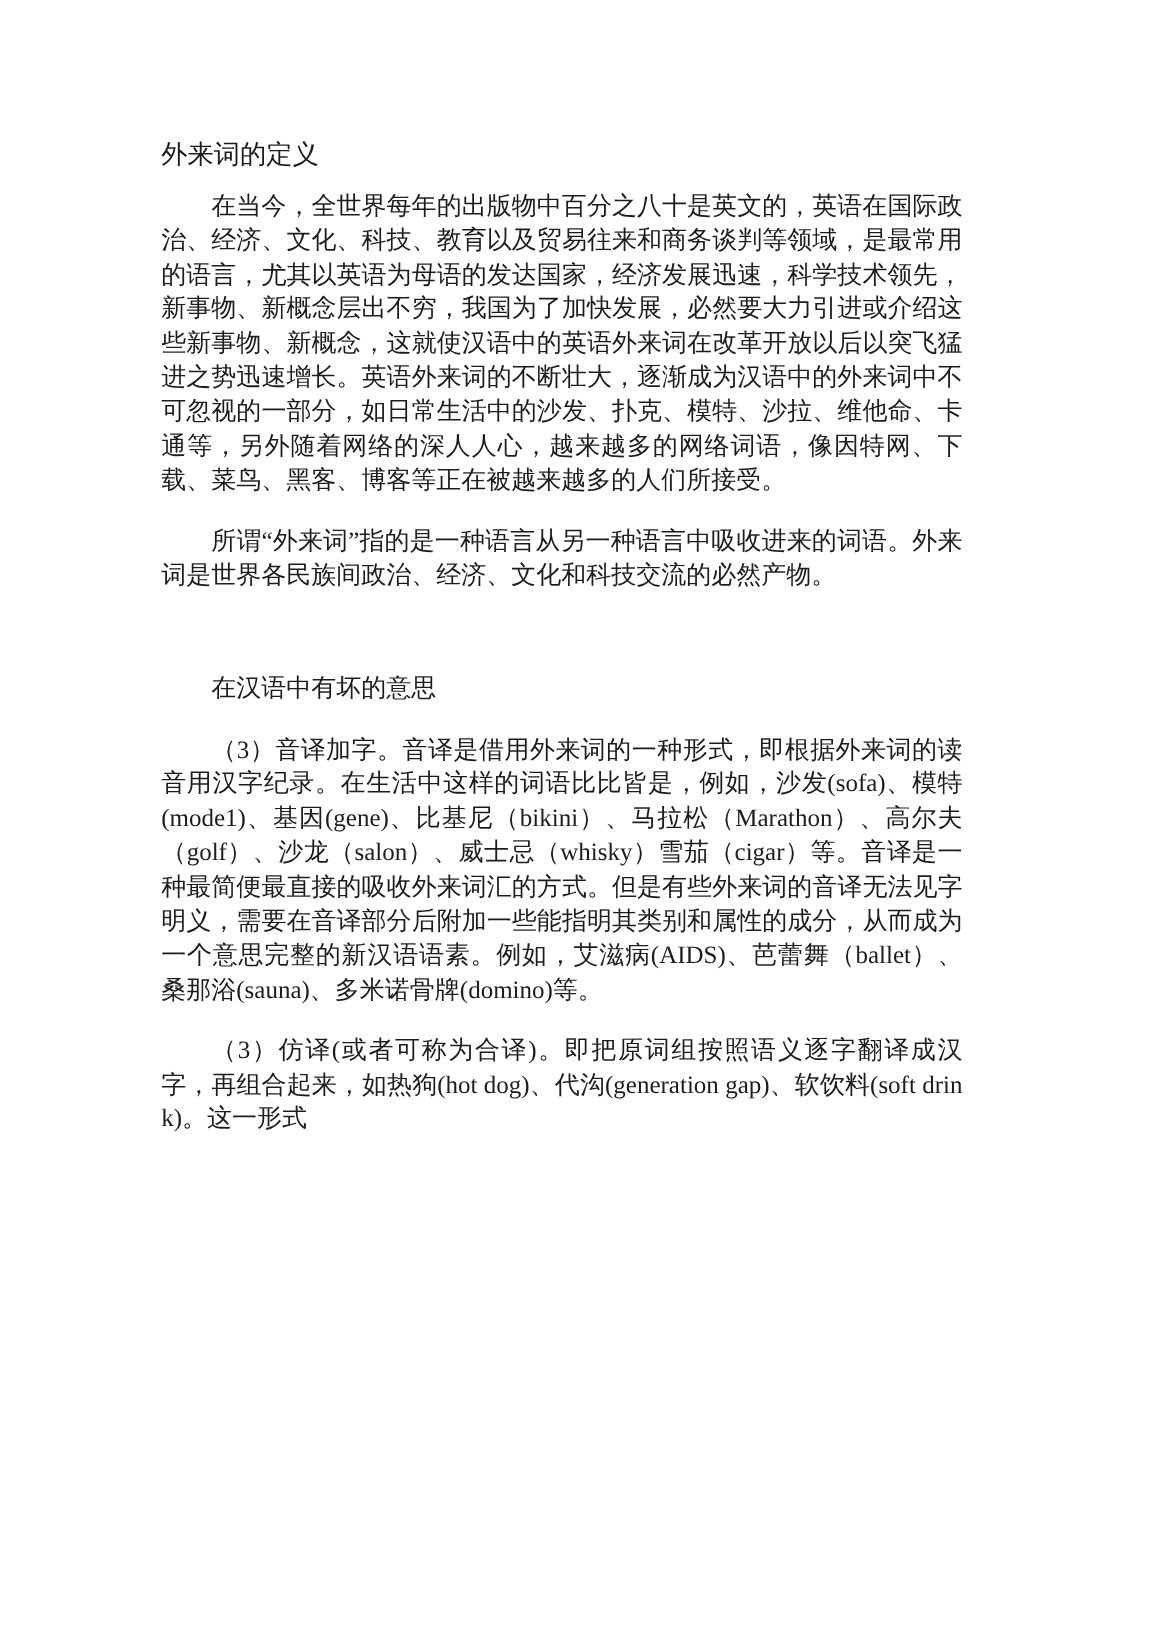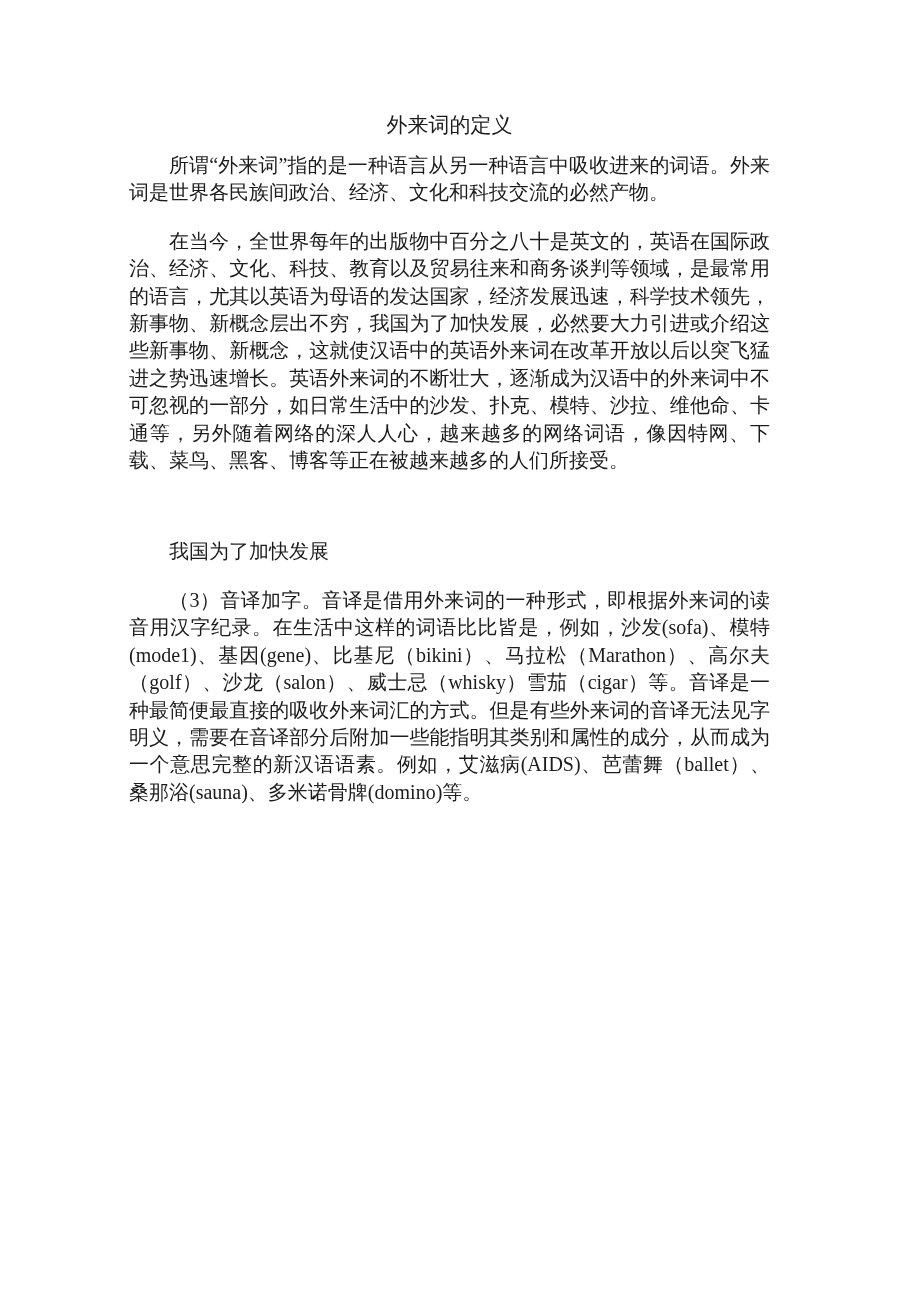--- a/index.html
+++ b/index.html
@@ -18,46 +18,47 @@
     font-family: "Liberation Serif", "DejaVu Serif", serif;
     font-size: 20px;
     line-height: 27.4px;
     color: #1c1c1c;
     text-align: justify;
     text-justify: inter-ideograph;
   }
   .doc-title {
     font-size: 21px;
     font-weight: normal;
-    text-align: center;
     line-height: 27px;
     margin: 0 0 13px 0;
+    font-family: Liberation Mono, monospace;
   }
   p.para {
     margin: 0 0 21px 0;
     text-indent: 2em;
     word-break: break-all;
   }
   p.section-heading {
     margin: 64px 0 21px 0;
     text-indent: 2em;
     font-weight: normal;
   }
 </style>
 </head>
 <body>
 
 <div class="page">
 
   <h1 class="doc-title">外来词的定义</h1>
 
+  <p class="para">在当今，全世界每年的出版物中百分之八十是英文的，英语在国际政治、经济、文化、科技、教育以及贸易往来和商务谈判等领域，是最常用的语言，尤其以英语为母语的发达国家，经济发展迅速，科学技术领先，新事物、新概念层出不穷，我国为了加快发展，必然要大力引进或介绍这些新事物、新概念，这就使汉语中的英语外来词在改革开放以后以突飞猛进之势迅速增长。英语外来词的不断壮大，逐渐成为汉语中的外来词中不可忽视的一部分，如日常生活中的沙发、扑克、模特、沙拉、维他命、卡通等，另外随着网络的深人人心，越来越多的网络词语，像因特网、下载、菜鸟、黑客、博客等正在被越来越多的人们所接受。</p>
+
   <p class="para">所谓“外来词”指的是一种语言从另一种语言中吸收进来的词语。外来词是世界各民族间政治、经济、文化和科技交流的必然产物。</p>
 
-  <p class="para">在当今，全世界每年的出版物中百分之八十是英文的，英语在国际政治、经济、文化、科技、教育以及贸易往来和商务谈判等领域，是最常用的语言，尤其以英语为母语的发达国家，经济发展迅速，科学技术领先，新事物、新概念层出不穷，我国为了加快发展，必然要大力引进或介绍这些新事物、新概念，这就使汉语中的英语外来词在改革开放以后以突飞猛进之势迅速增长。英语外来词的不断壮大，逐渐成为汉语中的外来词中不可忽视的一部分，如日常生活中的沙发、扑克、模特、沙拉、维他命、卡通等，另外随着网络的深人人心，越来越多的网络词语，像因特网、下载、菜鸟、黑客、博客等正在被越来越多的人们所接受。</p>
-
-  <p class="section-heading">我国为了加快发展</p>
+  <p class="section-heading">在汉语中有坏的意思</p>
 
 
   <p class="para">（3）音译加字。音译是借用外来词的一种形式，即根据外来词的读音用汉字纪录。在生活中这样的词语比比皆是，例如，沙发(sofa)、模特(mode1)、基因(gene)、比基尼（bikini）、马拉松（Marathon）、高尔夫（golf）、沙龙（salon）、威士忌（whisky）雪茄（cigar）等。音译是一种最简便最直接的吸收外来词汇的方式。但是有些外来词的音译无法见字明义，需要在音译部分后附加一些能指明其类别和属性的成分，从而成为一个意思完整的新汉语语素。例如，艾滋病(AIDS)、芭蕾舞（ballet）、桑那浴(sauna)、多米诺骨牌(domino)等。</p>
 
 
+  <p class="para">（3）仿译(或者可称为合译)。即把原词组按照语义逐字翻译成汉字，再组合起来，如热狗(hot dog)、代沟(generation gap)、软饮料(soft drink)。这一形式</p>
 
 </div>
 
 </body></html>

